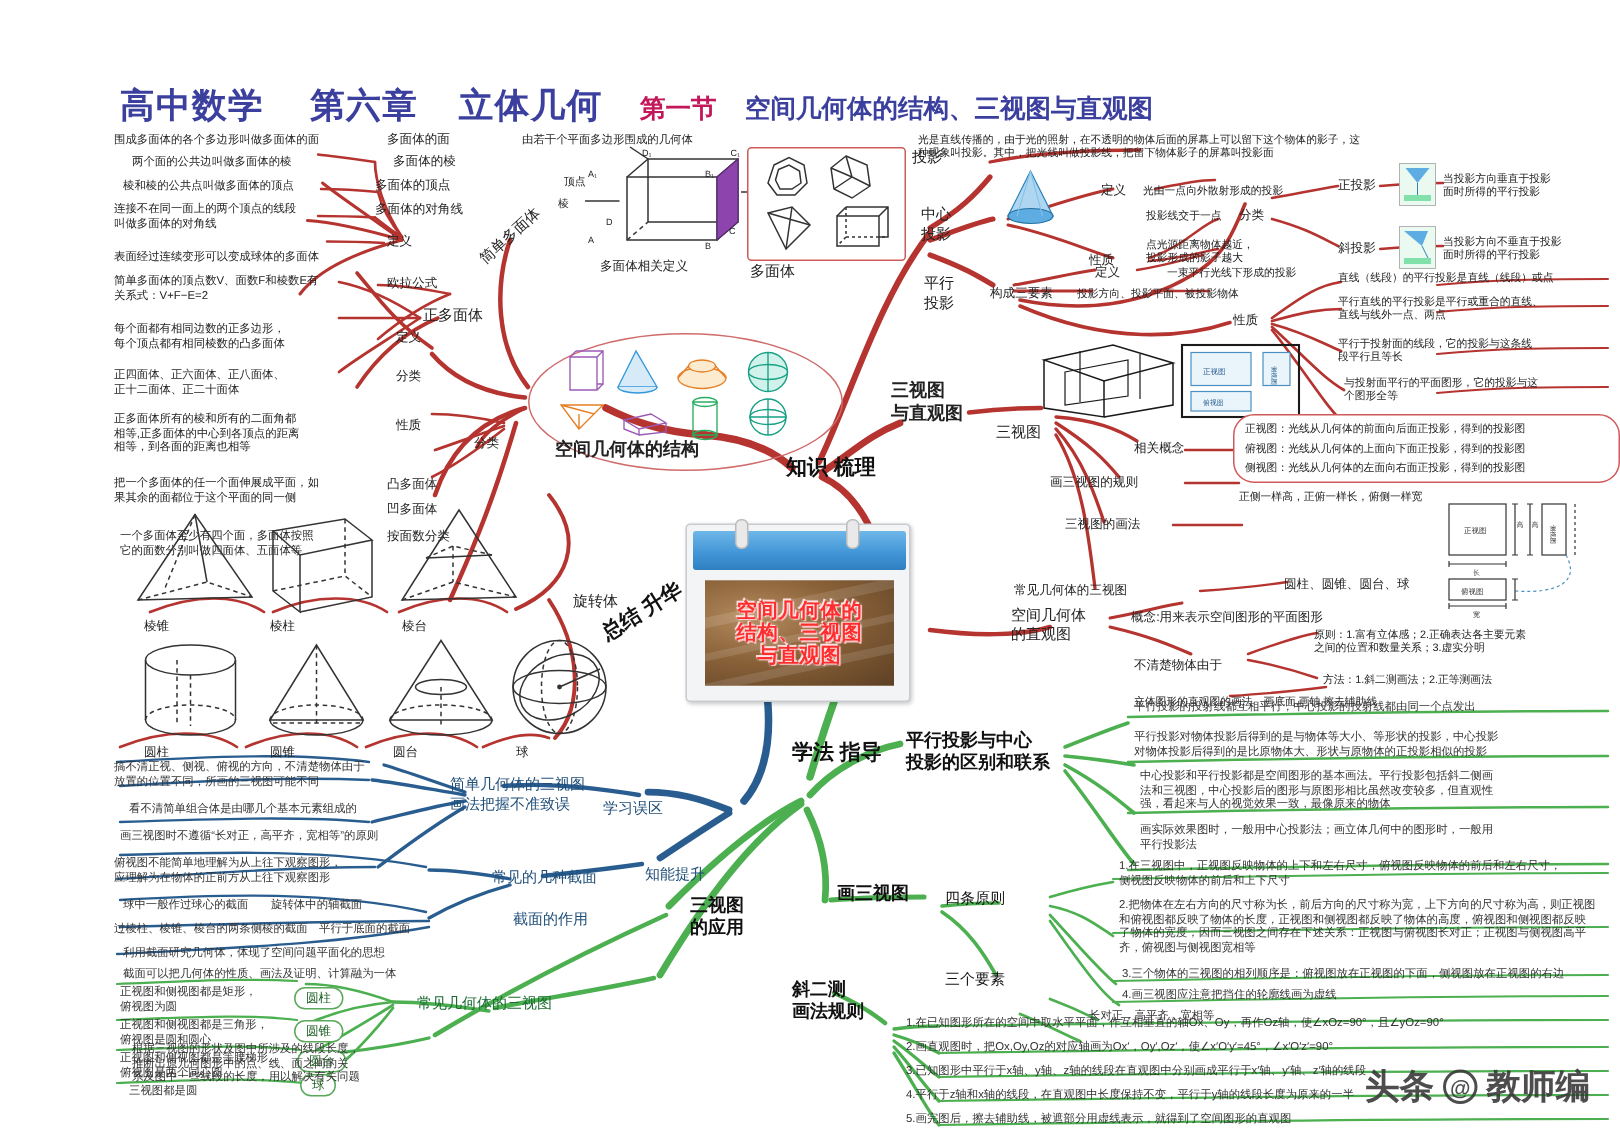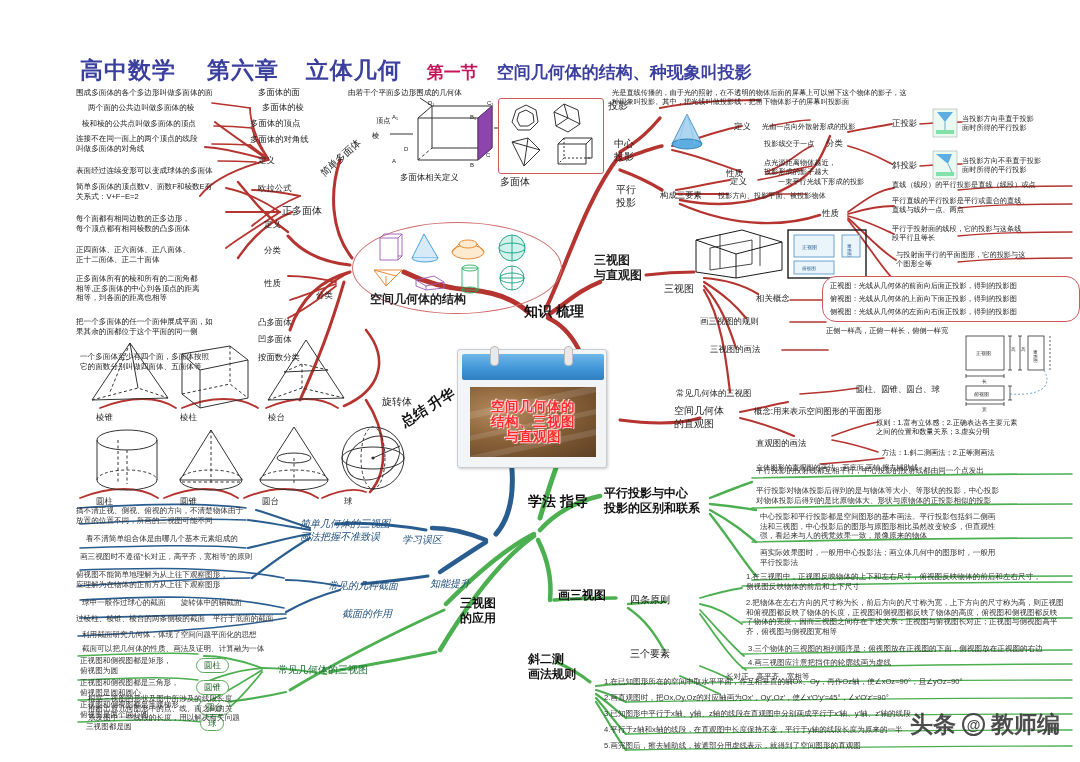--- a/index.html
+++ b/index.html
@@ -21,21 +21,21 @@
 
   
   .t { position:absolute; line-height:1.28; white-space:pre-line; }
   .tiny   { font-size:7.2px; }
   .tiny2  { font-size:7.6px; }
   .sm     { font-size:8.4px; }
   .md     { font-size:10px; }
   .lg     { font-size:12px; font-weight:bold; }
   .xl     { font-size:14px; font-weight:bold; }
   .redk  { color:#222; }
-  .blue  { color:#1f4e79;font-style:italic; }
+  .blue  { color:#1f4e79; }
   .green { color:#1b6b33; }
   .grayk { color:#333; }
 
   .ctr { text-align:left; }
 
   
   .branch { position:absolute; font-weight:bold; color:#111; }
 
   
   .box-red   { position:absolute; border:1.3px solid #d05a5a; border-radius:3px; background:#fff; }
@@ -287,21 +287,21 @@
 
   <div class="header">
     <span class="h-main">高中数学</span>
     <span style="display:inline-block;width:22px"></span>
     <span class="h-main">第六章</span>
     <span style="display:inline-block;width:18px"></span>
     <span class="h-main">立体几何</span>
     <span style="display:inline-block;width:16px"></span>
     <span class="h-sub">第一节</span>
     <span style="display:inline-block;width:10px"></span>
-    <span class="h-sub2">空间几何体的结构、种现象叫投影</span>
+    <span class="h-sub2">空间几何体的结构、三视图与直观图</span>
   </div>
 
   <div class="t tiny2 redk" style="left:76px;top:88px;width:180px">围成多面体的各个多边形叫做多面体的面</div>
   <div class="t tiny2 redk" style="left:88px;top:103px;width:175px">两个面的公共边叫做多面体的棱</div>
   <div class="t tiny2 redk" style="left:82px;top:119px;width:180px">棱和棱的公共点叫做多面体的顶点</div>
   <div class="t tiny2 redk" style="left:76px;top:134px;width:182px">连接不在同一面上的两个顶点的线段
 叫做多面体的对角线</div>
   <div class="t tiny2 redk" style="left:76px;top:166px;width:190px">表面经过连续变形可以变成球体的多面体</div>
   <div class="t tiny2 redk" style="left:76px;top:182px;width:190px">简单多面体的顶点数V、面数F和棱数E有
 关系式：V+F−E=2</div>
@@ -579,21 +579,21 @@
     <text x="24" y="53" font-size="4.6" fill="#333" font-family="'Liberation Sans',sans-serif">长</text>
     <text x="24" y="81" font-size="4.6" fill="#333" font-family="'Liberation Sans',sans-serif">宽</text>
   </svg>
 
   <div class="t sm redk" style="left:676px;top:388px">常见几何体的三视图</div>
   <div class="t sm redk" style="left:856px;top:384px;width:150px">圆柱、圆锥、圆台、球</div>
 
   <div class="t md redk" style="left:674px;top:405px;line-height:1.25">空间几何体
 的直观图</div>
   <div class="t sm redk" style="left:754px;top:406px;width:200px">概念:用来表示空间图形的平面图形</div>
-  <div class="t sm redk" style="left:756px;top:438px">直观图的画法</div>
+  <div class="t sm redk" style="left:756px;top:438px">不清楚物体由于</div>
   <div class="t tiny redk" style="left:876px;top:418px;width:200px">原则：1.富有立体感；2.正确表达各主要元素
 之间的位置和数量关系；3.虚实分明</div>
   <div class="t tiny redk" style="left:882px;top:448px;width:200px">方法：1.斜二测画法；2.正等测画法</div>
   <div class="t tiny redk" style="left:756px;top:463px;width:320px">立体图形的直观图的画法　画底面,画轴,擦去辅助线</div>
 
   <div class="branch xl" style="left:524px;top:304px;line-height:1.12;text-align:center">知识
 梳理</div>
   <div class="branch xl rot" style="left:398px;top:400px;line-height:1.12;text-align:center;transform:rotate(-32deg)">总结
 升华</div>
   <div class="branch xl" style="left:528px;top:494px;line-height:1.12;text-align:center">学法

